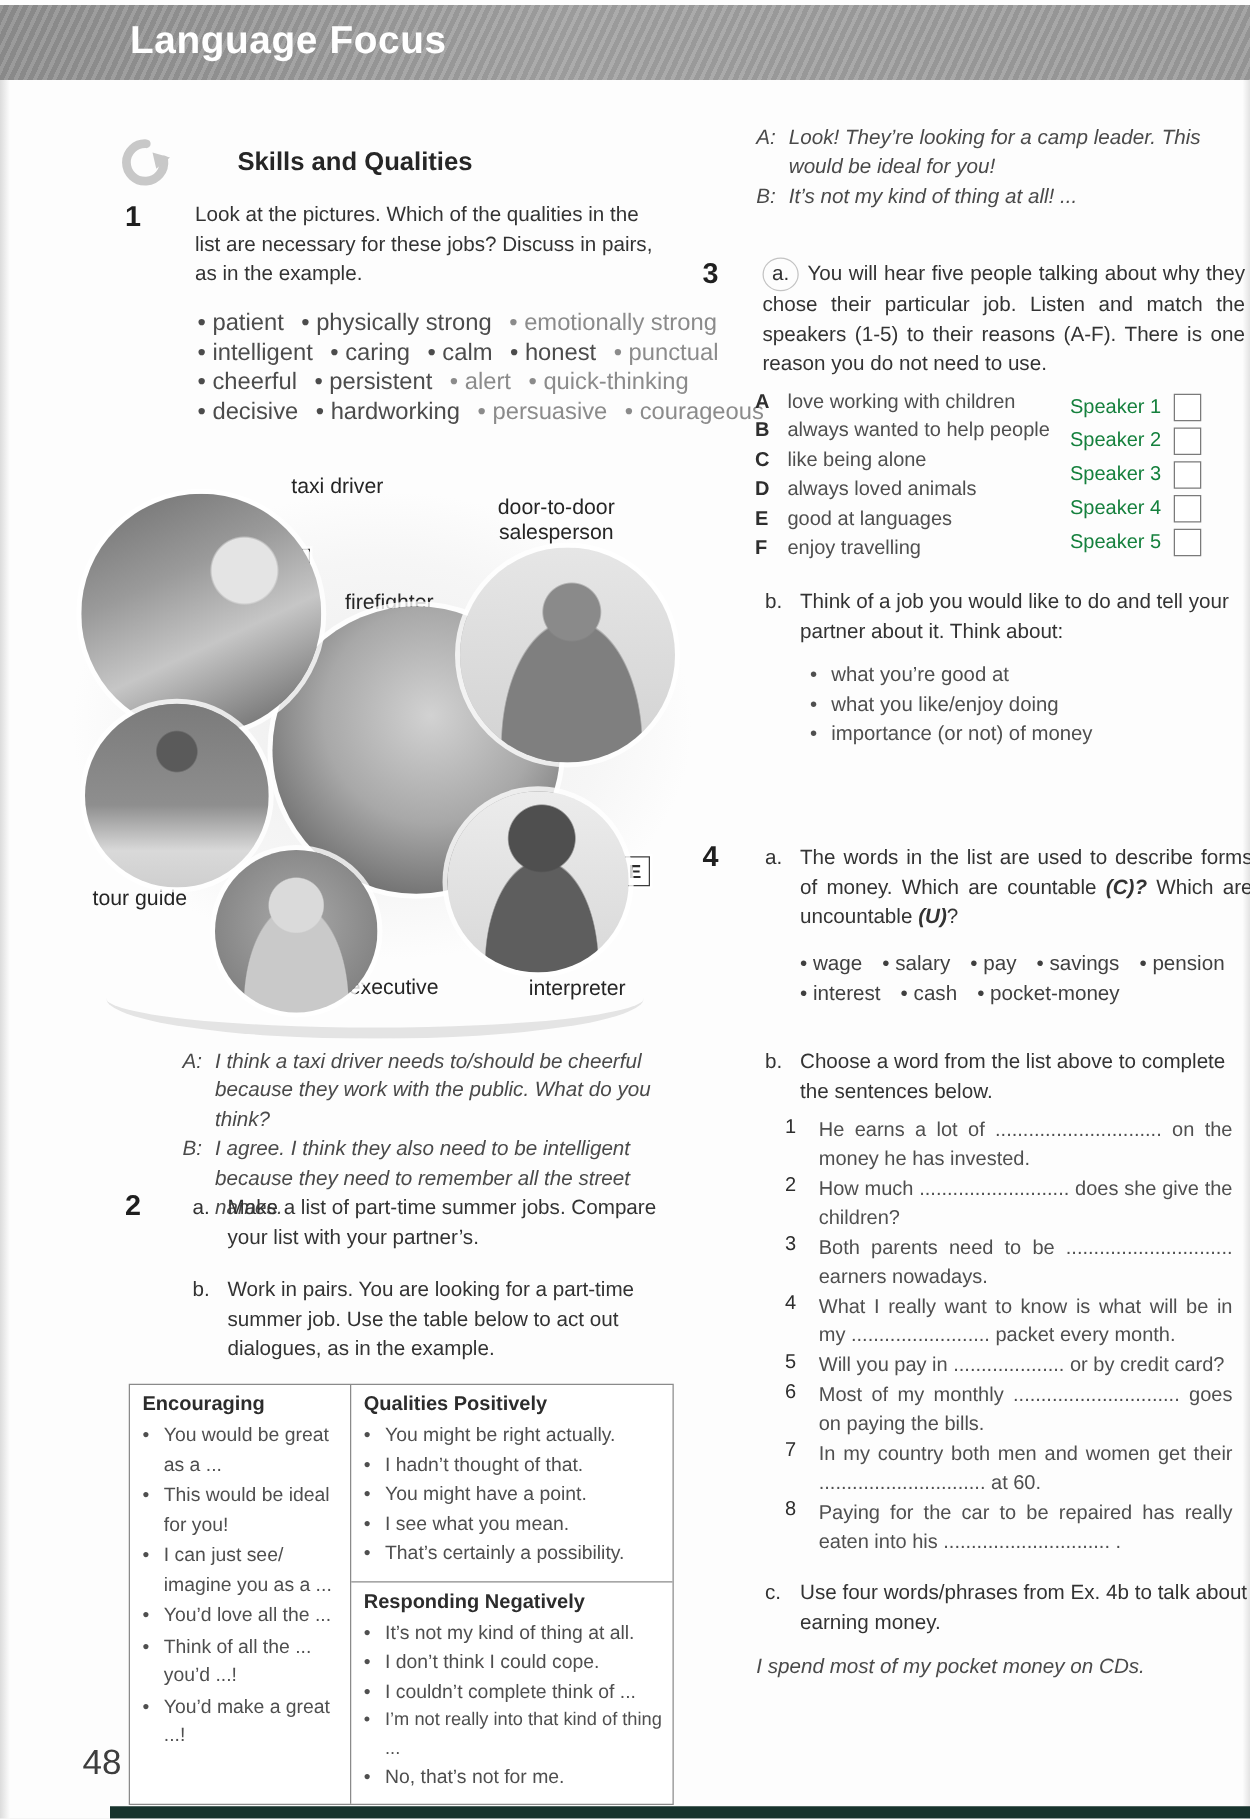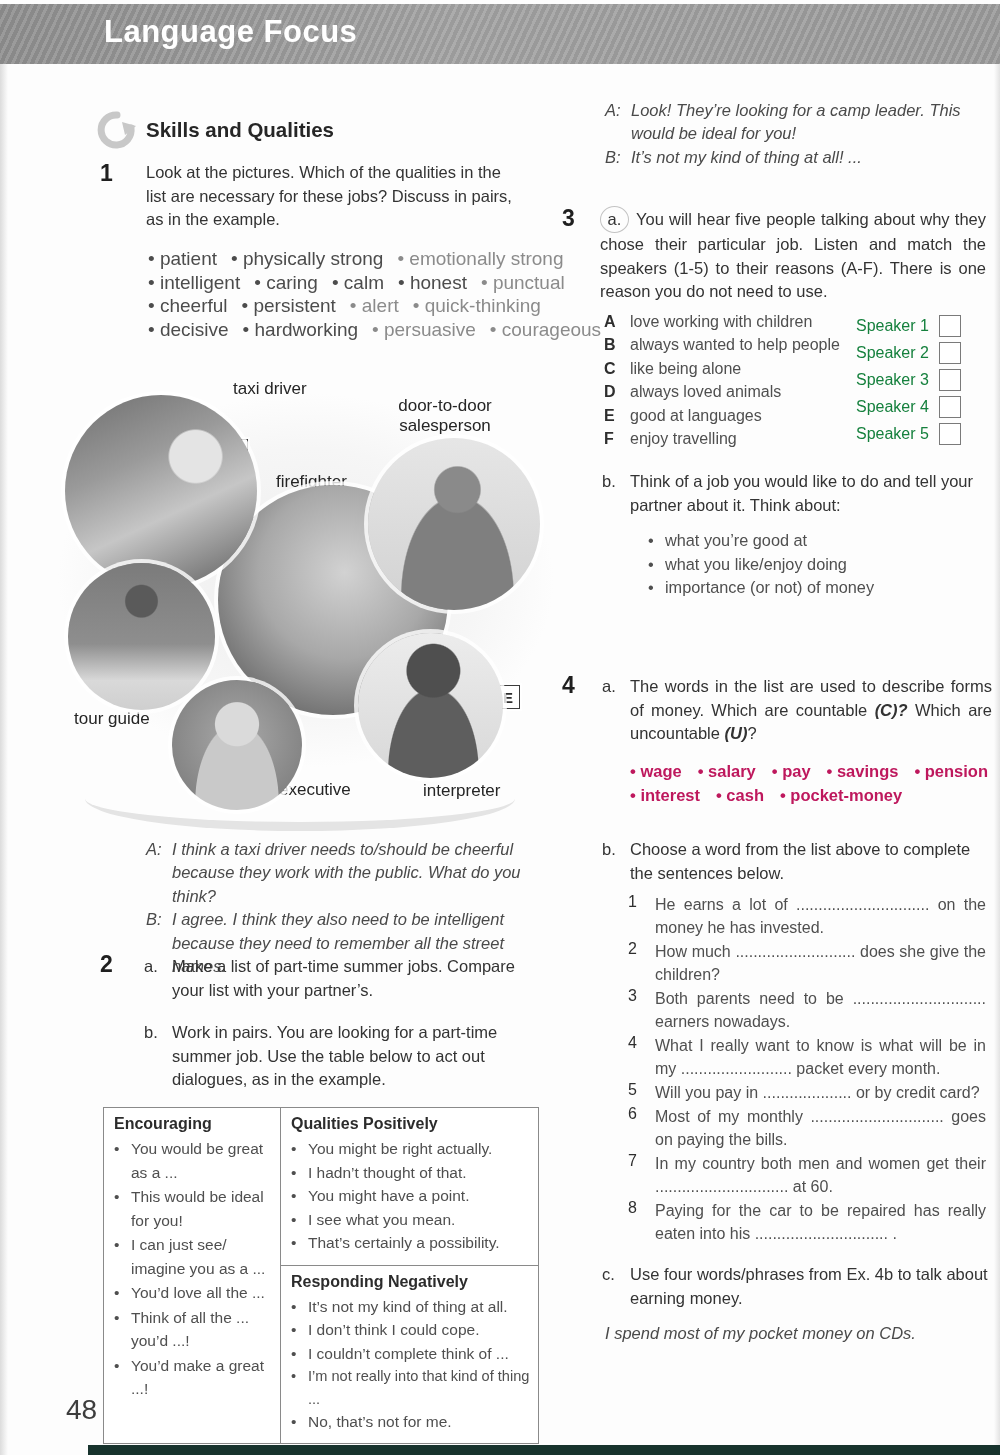--- a/index.html
+++ b/index.html
@@ -19,25 +19,25 @@
     margin:0;position:absolute;left:104px;top:10px;
     font-size:31px;font-weight:700;color:#fff;letter-spacing:.5px;
   }
   .scan-edge-left{position:absolute;left:0;top:64px;bottom:0;width:8px;
     background:linear-gradient(90deg,#dcdcdc,#fdfdfd);}
   .scan-edge-right{position:absolute;right:0;top:64px;bottom:0;width:6px;
     background:linear-gradient(90deg,rgba(0,0,0,0),#e3e3e3);}
   .bottom-bar{position:absolute;left:88px;right:0;bottom:0;height:10px;background:#17332d;}
 
   
-  .secthead{position:absolute;display:flex;align-items:center;}
+  .secthead{position:absolute;display:flex;align-items:center;gap:44px;}
   .secthead .icon{width:40px;height:40px;flex:0 0 40px;}
   .secthead .t{font-size:20.5px;font-weight:600;color:#262626;margin-left:10px;}
   .exnum{position:absolute;font-size:23px;font-weight:700;color:#1f1f1f;}
-  .para{position:absolute;font-size:16.5px;line-height:1.43;color:#333;}
+  .para{position:absolute;font-size:16.5px;line-height:1.43;color:#333;margin-left:10px;}
   .just{text-align:justify;}
   .marker-row{display:flex;}
   .marker-row .mk{flex:0 0 28px;font-size:16.5px;color:#333;}
   .dlg{position:absolute;font-style:italic;color:#4a4a4a;font-size:16.5px;line-height:1.42;}
   .dlg .row{display:flex;}
   .dlg .lbl{flex:0 0 26px;}
   .bullets{list-style:none;margin:0;padding:0;font-size:16px;color:#4f4f4f;line-height:1.45;}
   .bullets li{padding-left:17px;position:relative;}
   .bullets li::before{content:"•";position:absolute;left:0;color:#4f4f4f;}
   .q{margin-right:14px;white-space:nowrap;color:#4c4c4c;}
@@ -97,21 +97,21 @@
   .reasons{position:absolute;left:604px;top:310px;width:250px;}
   .reasons .row{display:flex;line-height:23.4px;font-size:16px;}
   .reasons .lt{flex:0 0 26px;font-weight:700;color:#2e2e2e;}
   .reasons .tx{color:#4f4f4f;}
   .speakers{position:absolute;left:856px;top:312px;}
   .speakers .srow{display:flex;align-items:center;height:27px;}
   .speakers .sl{font-size:16px;color:#15803d;}
   .speakers .box{width:20px;height:20px;border:1.6px solid #7a7a7a;background:#fff;margin-left:10px;}
   .listen{display:inline-flex;align-items:center;justify-content:center;
     width:27px;height:25px;border:1.3px solid #c3c3c3;border-radius:50%;margin-right:7px;color:#333;}
-  .mword{margin-right:16px;white-space:nowrap;color:#be185d;font-weight:bold;}
+  .mword{margin-right:16px;white-space:nowrap;color:#404040;}
   .mword::before{content:"• ";}
   .sentences{position:absolute;left:628px;top:893px;width:358px;}
   .sentences .srow{display:flex;margin-bottom:1px;}
   .sentences .sn{flex:0 0 27px;font-size:16px;color:#2e2e2e;}
   .sentences .st{flex:1;font-size:16px;line-height:1.44;color:#4f4f4f;text-align:justify;}
   .ci{font-weight:700;font-style:italic;}
   .pagenum{position:absolute;left:66px;top:1394px;font-size:28px;color:#3d3d3d;}
 </style>
 </head>
 <body>

